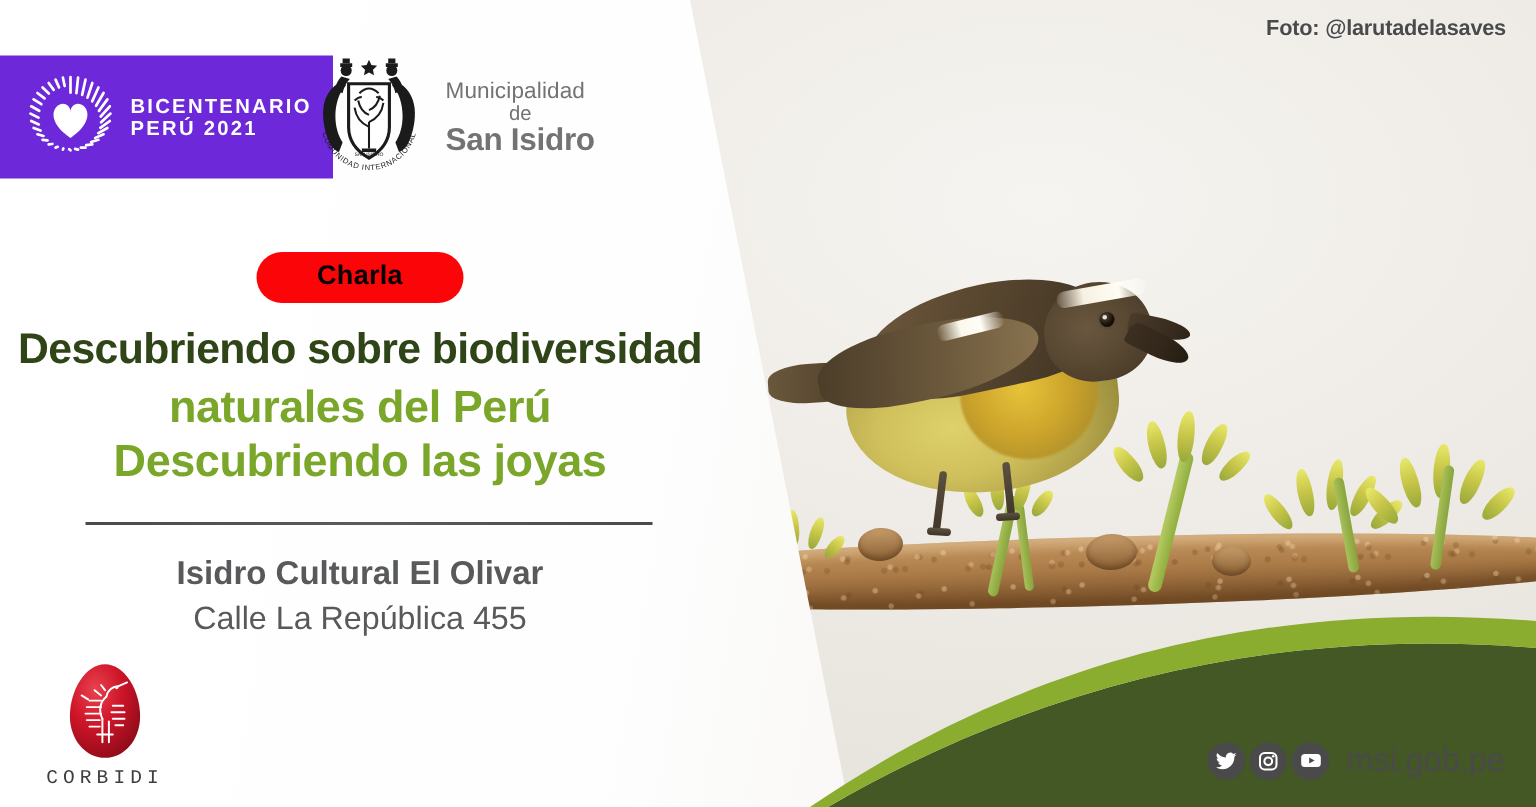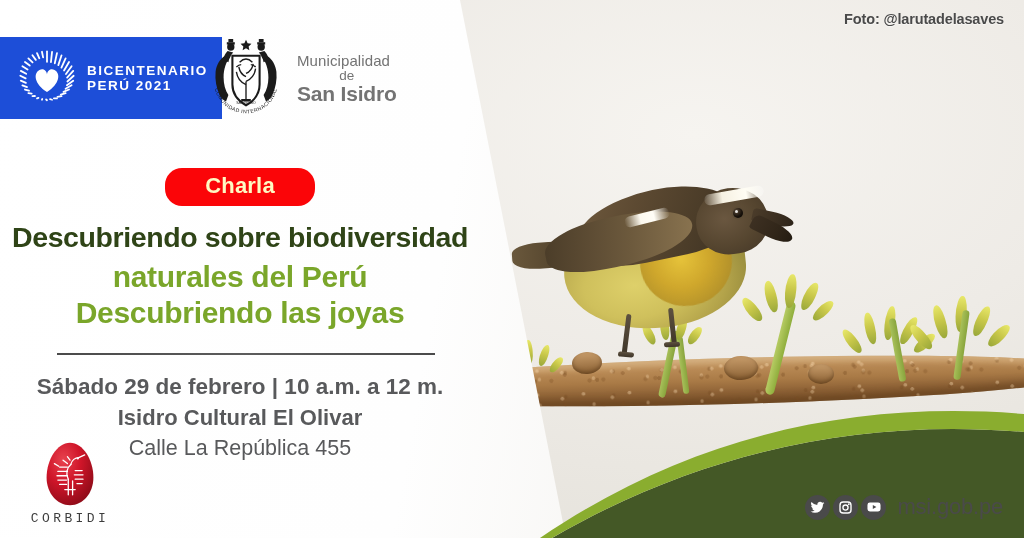--- a/index.html
+++ b/index.html
@@ -173,21 +173,21 @@
 
   
   .swoosh{
     position:absolute;left:0;bottom:0;width:1024px;height:150px;
     pointer-events:none;
   }
 
   
   .bicentenario{
     position:absolute;left:0;top:37px;width:222px;height:82px;
-    background:#1d4ed8;
+    background:#6d28d9;
     display:flex;align-items:center;
   }
   .bic-mark{
     position:relative;width:58px;height:58px;margin-left:18px;flex:0 0 auto;
   }
   .bic-words{
     margin-left:11px;color:#ffffff;line-height:1.12;
   }
   .bic-words .l1{font-size:13.5px;font-weight:700;letter-spacing:1.5px;}
   .bic-words .l2{font-size:13.5px;font-weight:700;letter-spacing:1.5px;}
@@ -203,22 +203,22 @@
   .si-words .w3{font-size:21px;font-weight:700;letter-spacing:-.2px;}
 
   
   .content{
     position:absolute;left:0;top:168px;width:480px;
     text-align:center;
   }
   .badge{
     display:inline-block;
     background:#fb0508;
-    color:#fef9c3;
-    font-size:22px;font-weight:700;
+    color:#000000;
+    font-size:18px;font-weight:700;
     padding:5px 40px 7px;
     border-radius:17px;
     letter-spacing:.2px;
     line-height:1.2;
   }
   .title1{
     margin-top:15px;
     font-size:28.5px;font-weight:700;
     color:#2f4417;
     letter-spacing:-.4px;
@@ -469,21 +469,20 @@
 
   <div class="content">
     <div class="badge">Charla</div>
     <div class="title1">Descubriendo sobre biodiversidad</div>
     <div class="title2">
       <div>naturales del Perú</div>
       <div>Descubriendo las joyas</div>
     </div>
     <div class="rule"></div>
     <div class="meta">
-      <div class="m1">Sábado 29 de febrero | 10 a.m. a 12 m.</div>
       <div class="m2">Isidro Cultural El Olivar</div>
       <div class="m3">Calle La República 455</div>
     </div>
   </div>
 
   <div class="corbidi">
     <svg class="corbidi-egg" viewBox="0 0 60 76" aria-hidden="true">
       <defs>
         <radialGradient id="eggg" cx="36%" cy="28%" r="78%">
           <stop offset="0%" stop-color="#e8434f"></stop>

